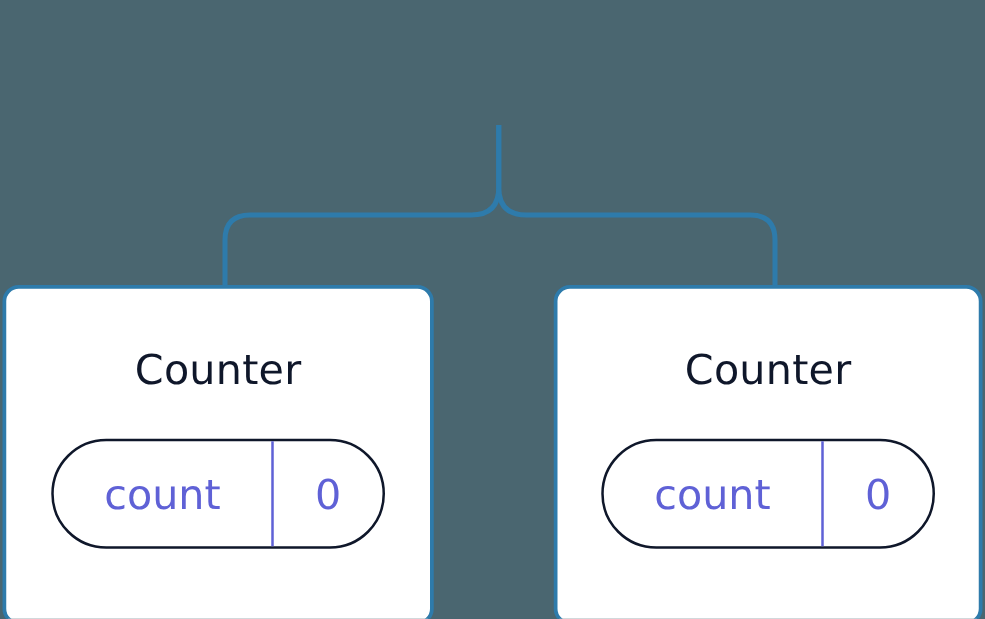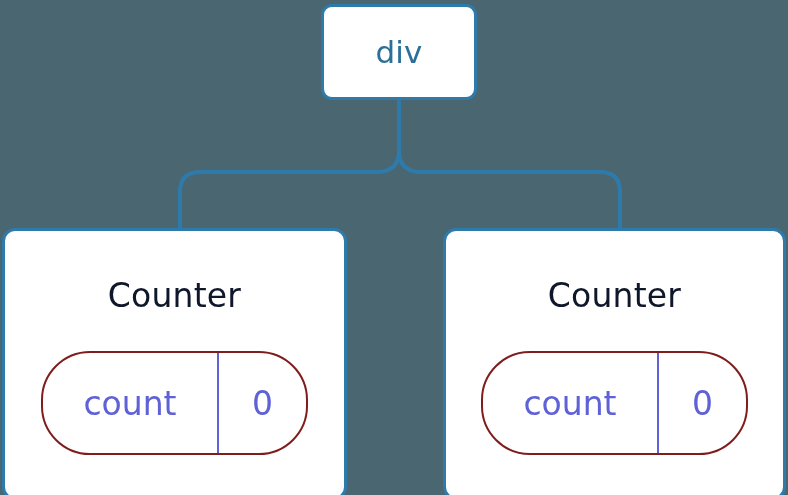--- a/index.html
+++ b/index.html
@@ -71,23 +71,23 @@
     color: #0f172a;
     letter-spacing: 0.2px;
     line-height: 1;
   }
 
   
   .pill {
     margin-top: 39px;
     position: relative;
     width: 267px;
-    height: 104px;
+    height: 88px;
     box-sizing: border-box;
-    border: 2px solid #7f1d1d;
+    border: 2px solid #0f172a;
     border-radius: 49px;
     display: flex;
     align-items: stretch;
     justify-content: flex-end;
   }
   .pill-key, .pill-val {
     display: flex;
     align-items: center;
     justify-content: center;
     box-sizing: border-box;
@@ -109,23 +109,20 @@
 <body>
 
 <div id="stage">
 
   <svg id="connectors" viewBox="0 0 788 495" width="788" height="495">
 
     <path d="M 399 100 L 399 150 Q 399 172 377 172 L 200 172 Q 180 172 180 192 L 180 230" fill="none" stroke="#2e7bab" stroke-width="4" stroke-linecap="butt"></path>
     <path d="M 399 100 L 399 150 Q 399 172 421 172 L 600 172 Q 620 172 620 192 L 620 230" fill="none" stroke="#2e7bab" stroke-width="4" stroke-linecap="butt"></path>
   </svg>
 
-  <div class="node-root">
-    <span class="node-root-label">div</span>
-  </div>
 
   <div class="card card-left">
     <div class="card-title">Counter</div>
     <div class="pill">
       <div class="pill-key">
         <span class="pill-text">count</span>
       </div>
       <div class="pill-val">
         <span class="pill-text">0</span>
       </div>

